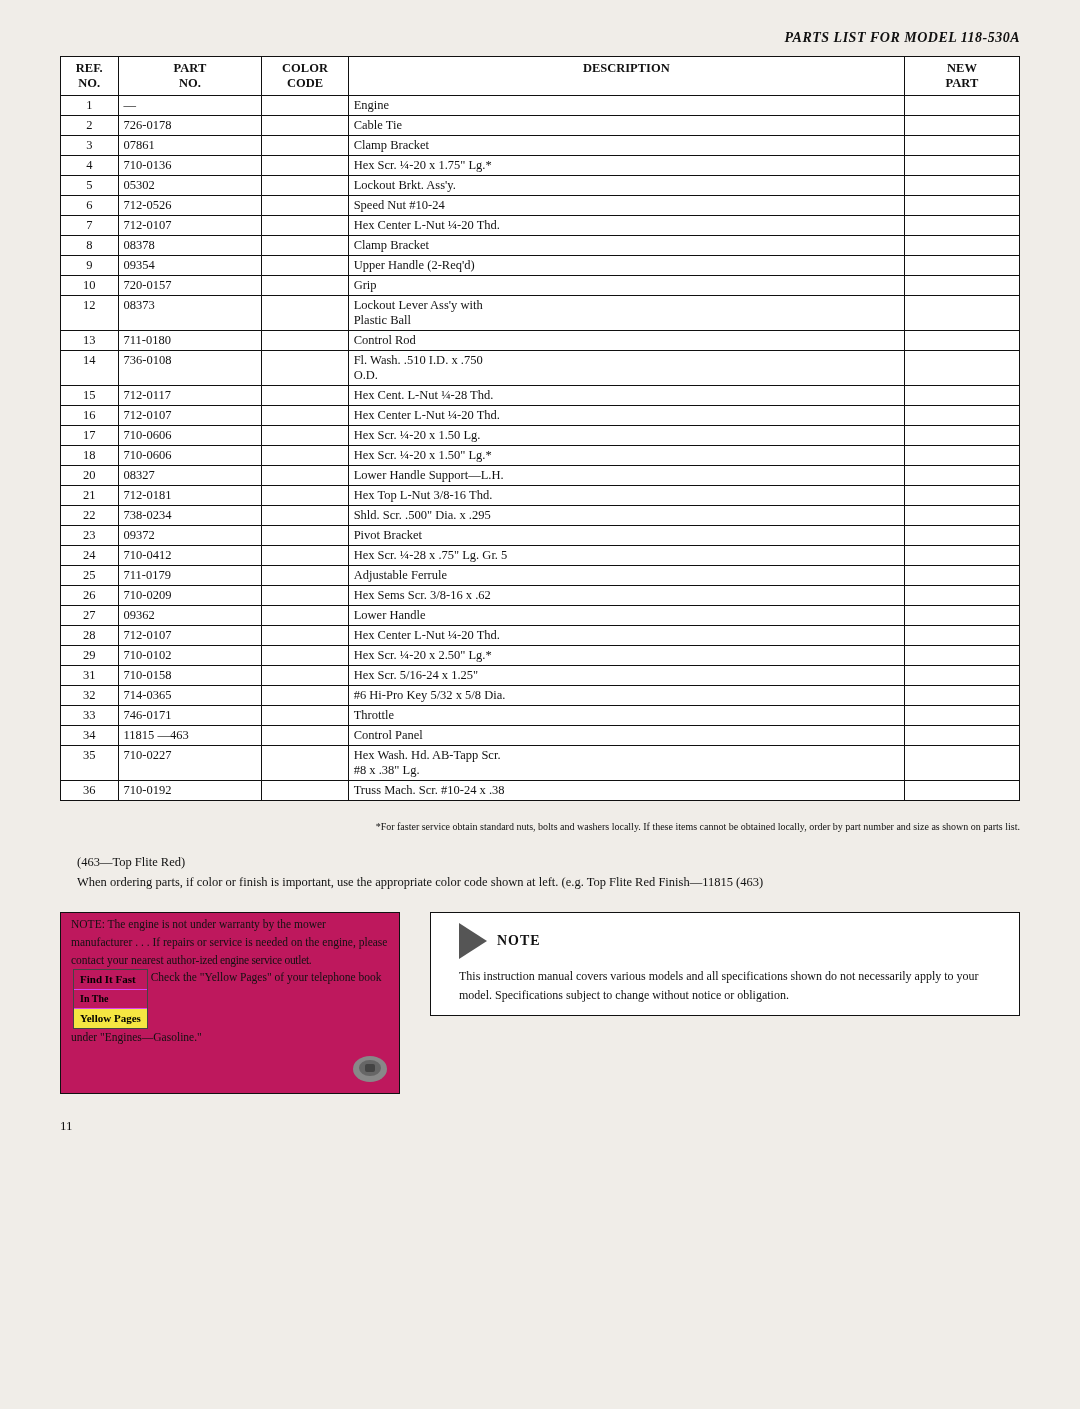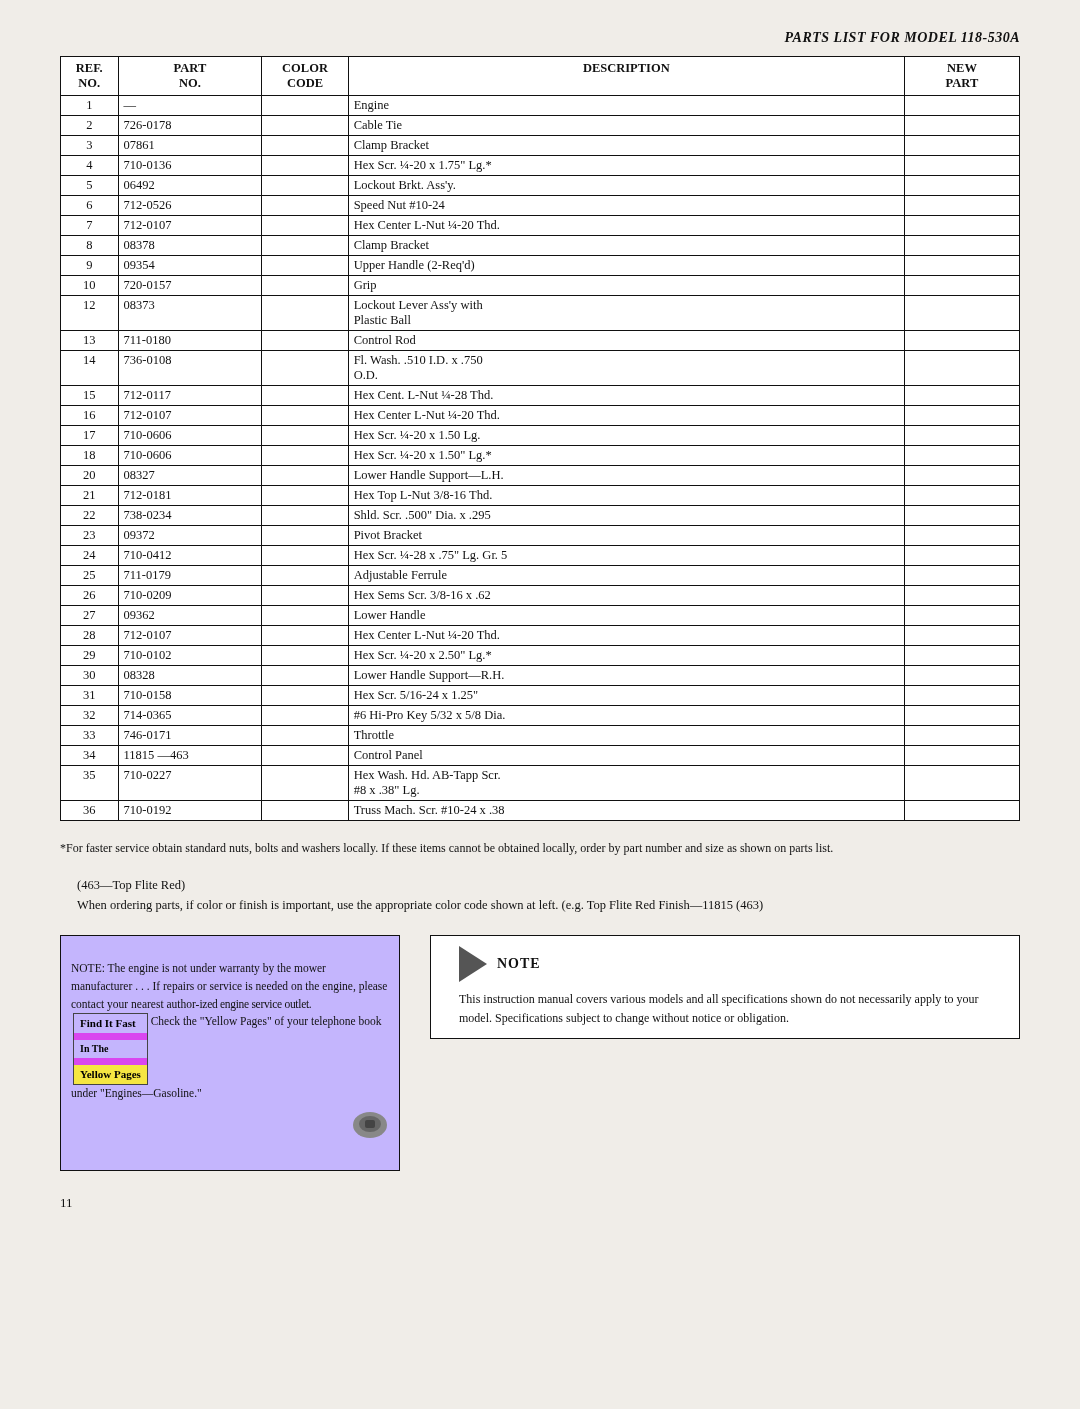--- a/index.html
+++ b/index.html
@@ -42,44 +42,45 @@
     .parts-table tbody td {
       background: #fff;
     }
     .col-ref { width: 6%; text-align: center; }
     .col-part { width: 15%; }
     .col-color { width: 9%; text-align: center; }
     .col-desc { width: 58%; }
     .col-new { width: 12%; text-align: center; }
     .footnote-section {
       margin: 10px 0 18px 0;
-      font-size: 12px;
+      font-size: 10px;
       line-height: 1.5;
+      text-align: right;
     }
     .footnote-section p {
       margin-bottom: 4px;
     }
     .color-code-section {
       margin: 10px 0 18px 17px;
       font-size: 12.5px;
       line-height: 1.6;
     }
     .bottom-section {
       display: flex;
       gap: 30px;
       margin-top: 20px;
       align-items: flex-start;
     }
     .engine-note-box {
       border: 1.5px solid #111;
-      padding: 24px 10px;
+      padding: 3px 10px;
       font-size: 11.5px;
       line-height: 1.5;
       width: 340px;
-      background: #c4b5fd;
+      background: #be185d;
       position: relative;
     }
     .yp-line1 { color: #000; font-weight: bold; font-size: 11px; }
     .yp-line2 { color: #000; font-size: 10px; }
     .yp-line3 { color: #000; font-weight: bold; font-size: 11px; }
     .note-box {
       border: 1.5px solid #111;
       padding: 10px 28px;
       font-size: 12px;
       line-height: 1.6;
@@ -113,21 +114,21 @@
       display: inline-flex;
       flex-direction: column;
       border: 1.5px solid #444;
       font-size: 11px;
       font-weight: bold;
       margin-left: 2px;
       vertical-align: top;
     }
     .inline-badge-group span {
       padding: 1px 6px;
-      border-bottom: 7px solid #d946ef;
+      border-bottom: 1px solid #d946ef;
       white-space: nowrap;
     }
     .inline-badge-group span:last-child {
       border-bottom: none;
     }
     .yp-highlighted {
       background: #f5e642;
     }
   </style>
 </head>
@@ -169,21 +170,21 @@
   </tr>
       <tr>
     <td class="col-ref">4</td>
     <td class="col-part">710-0136</td>
     <td class="col-color"></td>
     <td class="col-desc">Hex Scr. ¼-20 x 1.75" Lg.*</td>
     <td class="col-new"></td>
   </tr>
       <tr>
     <td class="col-ref">5</td>
-    <td class="col-part">06492</td>
+    <td class="col-part">05302</td>
     <td class="col-color"></td>
     <td class="col-desc">Lockout Brkt. Ass'y.</td>
     <td class="col-new"></td>
   </tr>
       <tr>
     <td class="col-ref">6</td>
     <td class="col-part">712-0526</td>
     <td class="col-color"></td>
     <td class="col-desc">Speed Nut #10-24</td>
     <td class="col-new"></td>
@@ -326,27 +327,20 @@
     <td class="col-part">712-0107</td>
     <td class="col-color"></td>
     <td class="col-desc">Hex Center L-Nut ¼-20 Thd.</td>
     <td class="col-new"></td>
   </tr>
       <tr>
     <td class="col-ref">29</td>
     <td class="col-part">710-0102</td>
     <td class="col-color"></td>
     <td class="col-desc">Hex Scr. ¼-20 x 2.50" Lg.*</td>
-    <td class="col-new"></td>
-  </tr>
-      <tr>
-    <td class="col-ref">30</td>
-    <td class="col-part">08328</td>
-    <td class="col-color"></td>
-    <td class="col-desc">Lower Handle Support—R.H.</td>
     <td class="col-new"></td>
   </tr>
       <tr>
     <td class="col-ref">31</td>
     <td class="col-part">710-0158</td>
     <td class="col-color"></td>
     <td class="col-desc">Hex Scr. 5/16-24 x 1.25"</td>
     <td class="col-new"></td>
   </tr>
       <tr>

